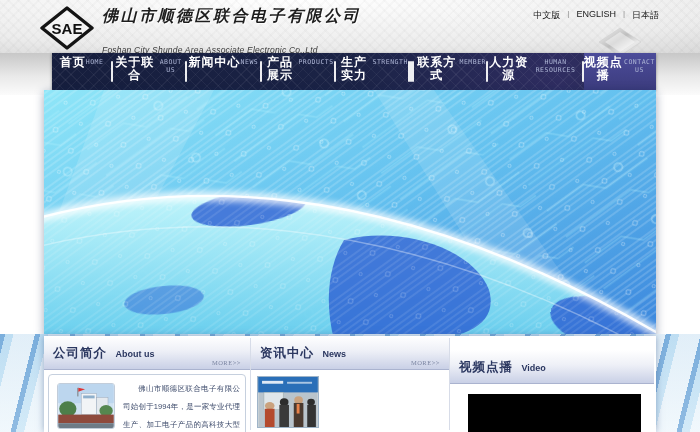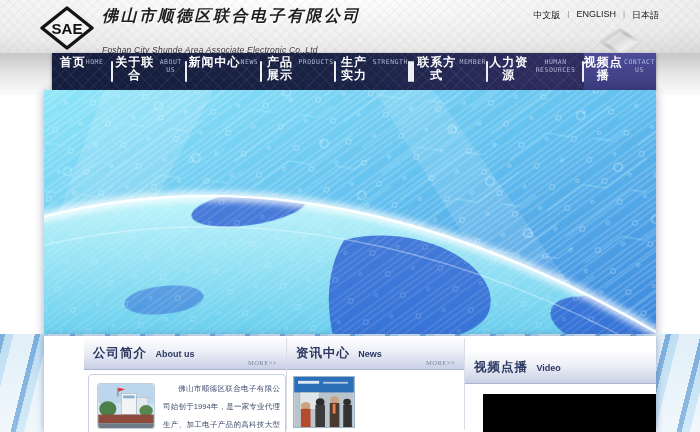--- a/index.html
+++ b/index.html
@@ -63,21 +63,20 @@
   .bottom-bg {
     position:absolute; left:0; top:334px; width:700px; height:98px;
     background:
       repeating-linear-gradient(104deg, rgba(70,140,205,.55) 0 5px, rgba(190,225,245,.5) 5px 13px, rgba(245,250,253,.65) 13px 34px),
       linear-gradient(180deg,#bcd9ef,#e9f4fb);
   }
   .content-panel {
     position:absolute; left:44px; top:336px; width:612px; height:96px;
     background:#fff; box-shadow:0 0 7px rgba(60,90,140,.5);
     display:flex;
-    padding-left:40px;
   }
   .col { height:100%; }
   .col-about { width:206px; }
   .col-news  { width:198px; }
   .col-video { width:204px;margin-top:14px; }
   .vdiv { width:1px; background:#d7dce8; margin:2px 0; }
 
   .sec-head {
     height:34px; position:relative; padding:7px 8px 0 9px;
     background:linear-gradient(180deg,#ffffff 0%, #eef0f7 45%, #c9d0e6 100%);

